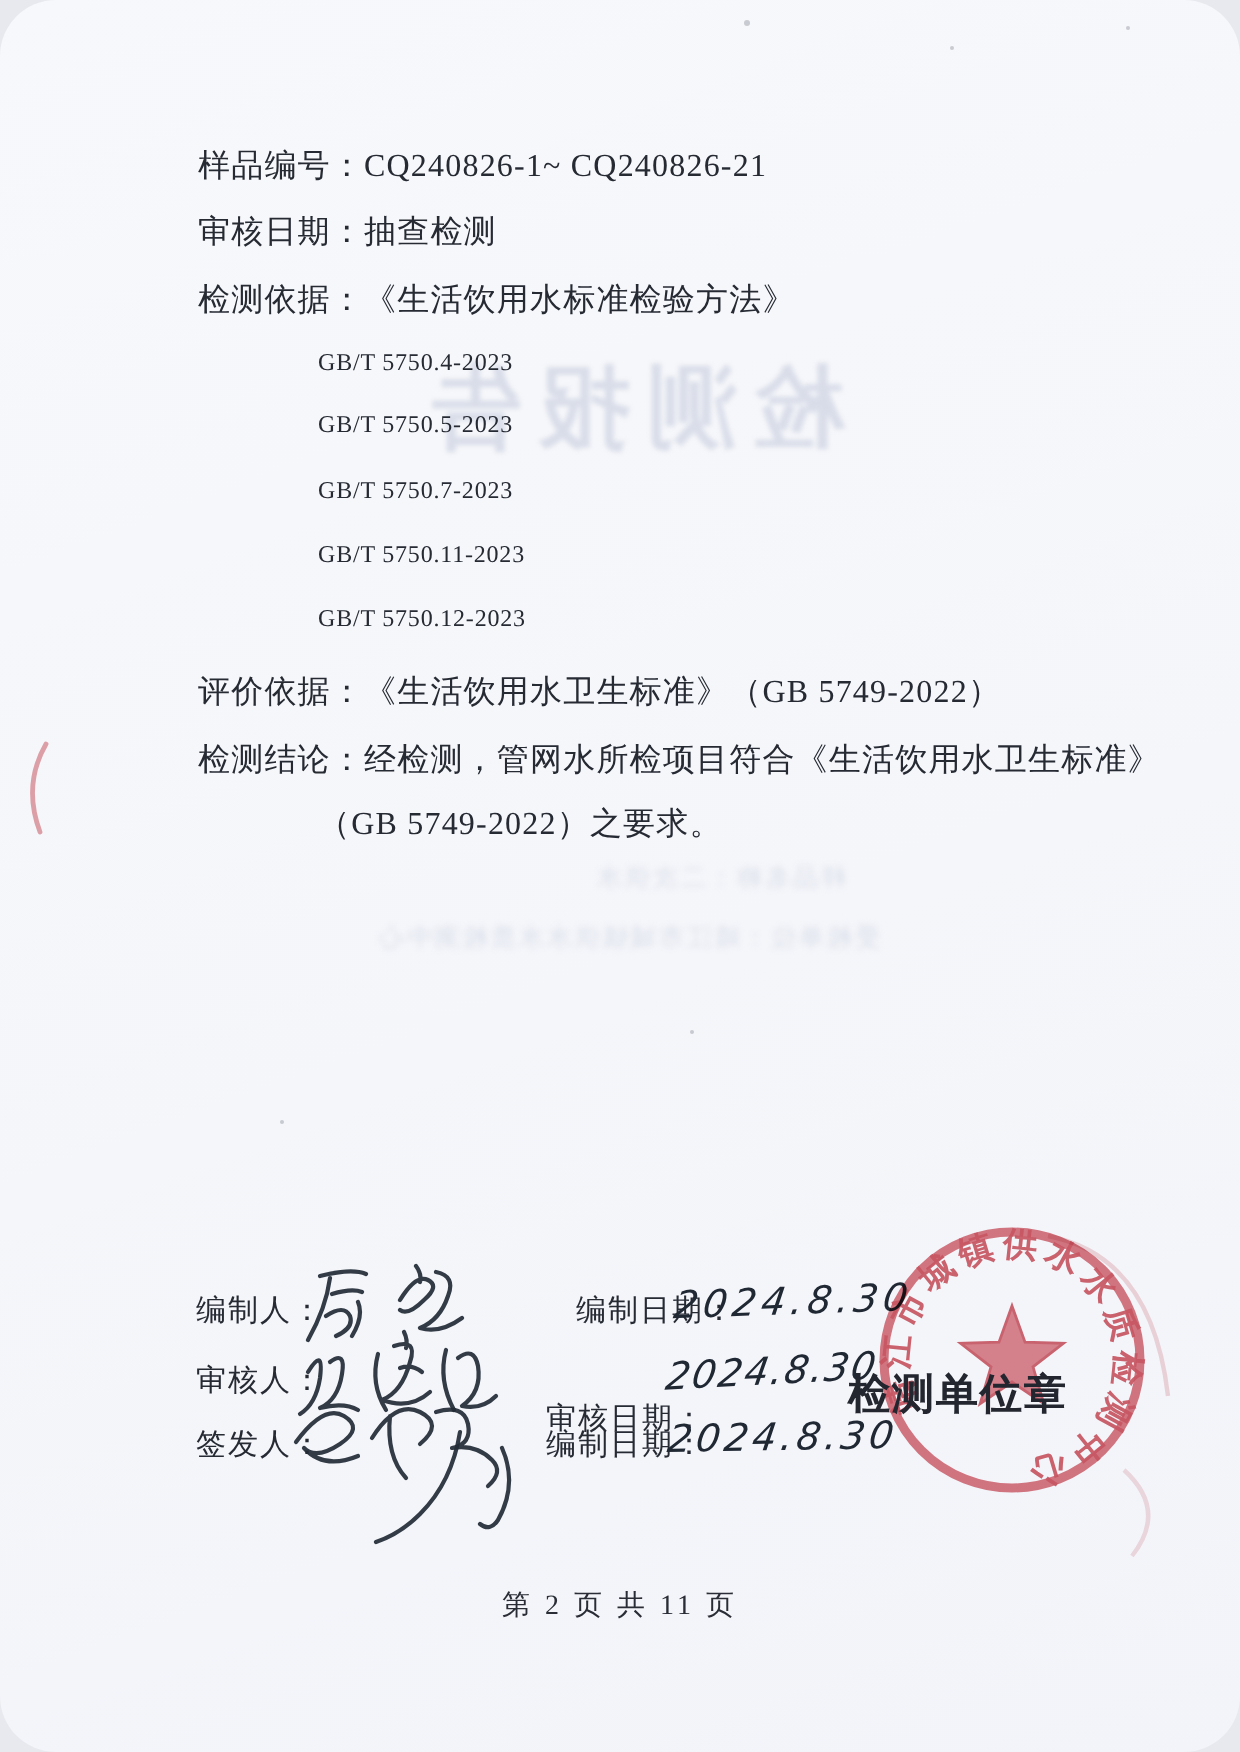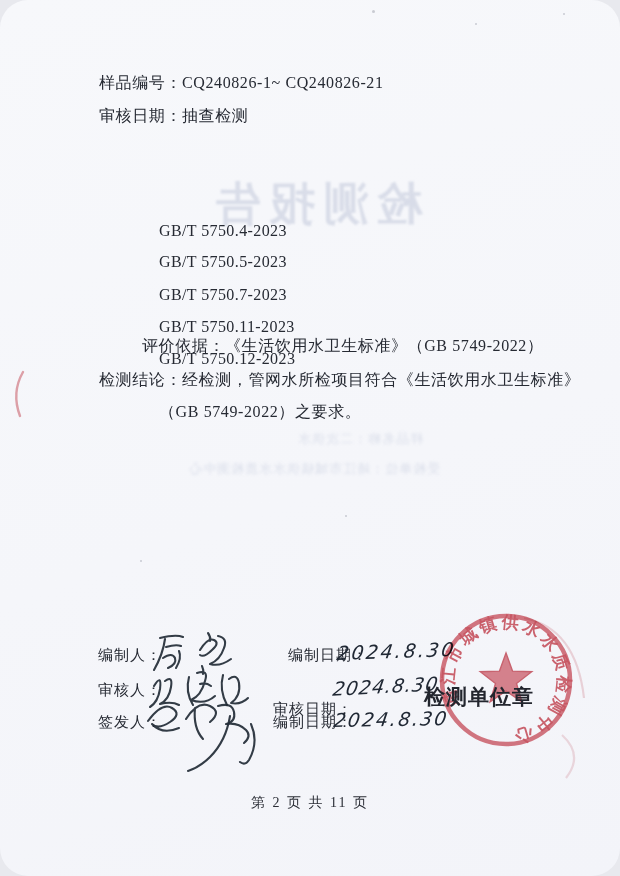--- a/index.html
+++ b/index.html
@@ -4,21 +4,21 @@
 <style>
   html,body{margin:0;padding:0;background:#e8e9ee;}
   .paper{
     position:relative;width:620px;height:876px;overflow:hidden;
     background:linear-gradient(160deg,#f7f8fb 0%,#f5f6fa 55%,#f3f4f9 100%);
     font-family:"Liberation Serif","DejaVu Serif",serif;
     color:#262a33;
     border-radius:28px;
   }
   .line{position:absolute;font-size:16px;letter-spacing:0.6px;white-space:nowrap;}
-  .std{position:absolute;font-size:16px;letter-spacing:0.4px;white-space:nowrap;margin-top:48px;}
+  .std{position:absolute;font-size:12px;letter-spacing:0.4px;white-space:nowrap;}
   .small{font-size:15px;letter-spacing:1px;}
   
   .bleed{
     position:absolute;transform:scaleX(-1);color:#aab3cc;opacity:.38;
     filter:blur(1.2px);font-weight:bold;white-space:nowrap;
   }
   .bleed-title{font-size:45px;letter-spacing:9px;}
   .bleed-line{font-size:13px;font-weight:normal;opacity:.45;filter:blur(1.6px);color:#b9c1d6;letter-spacing:1px;}
   
   .sig{position:absolute;}
@@ -56,28 +56,31 @@
   <svg class="margin-mark" width="22" height="52" viewBox="0 0 22 52">
     <path d="M15 4 C7 18 6 32 12 48" fill="none" stroke="#c65862" stroke-width="2.4" stroke-linecap="round" opacity="0.55"></path>
   </svg>
 
   <div class="line" style="left:99px;top:73px;">
     <span>样品编号：</span><span>CQ240826-1~ CQ240826-21</span>
   </div>
   <div class="line" style="left:99px;top:106px;">
     <span>审核日期：</span><span>抽查检测</span>
   </div>
+  <div class="line" style="left:99px;top:140px;">
+    <span>检测依据：</span><span>《生活饮用水标准检验方法》</span>
+  </div>
 
   <div class="std" style="left:159px;top:174px;">GB/T 5750.4-2023</div>
   <div class="std" style="left:159px;top:205px;">GB/T 5750.5-2023</div>
   <div class="std" style="left:159px;top:238px;">GB/T 5750.7-2023</div>
   <div class="std" style="left:159px;top:270px;">GB/T 5750.11-2023</div>
   <div class="std" style="left:159px;top:302px;font-family:Liberation Serif, serif;">GB/T 5750.12-2023</div>
 
-  <div class="line" style="left:99px;top:336px;margin-left:43px;">
+  <div class="line" style="left:99px;top:336px;">
     <span>评价依据：</span><span>《生活饮用水卫生标准》（GB 5749-2022）</span>
   </div>
   <div class="line" style="left:99px;top:370px;">
     <span>检测结论：</span><span>经检测，管网水所检项目符合《生活饮用水卫生标准》</span>
   </div>
   <div class="line" style="left:159px;top:402px;">（GB 5749-2022）之要求。</div>
 
   <div class="line small" style="left:98px;top:646px;">编制人：</div>
   <div class="line small" style="left:273px;top:646px;margin-left:15px;">编制日期：</div>
   <div class="hand r1" style="left:337px;top:640px;">2024.8.30</div>

